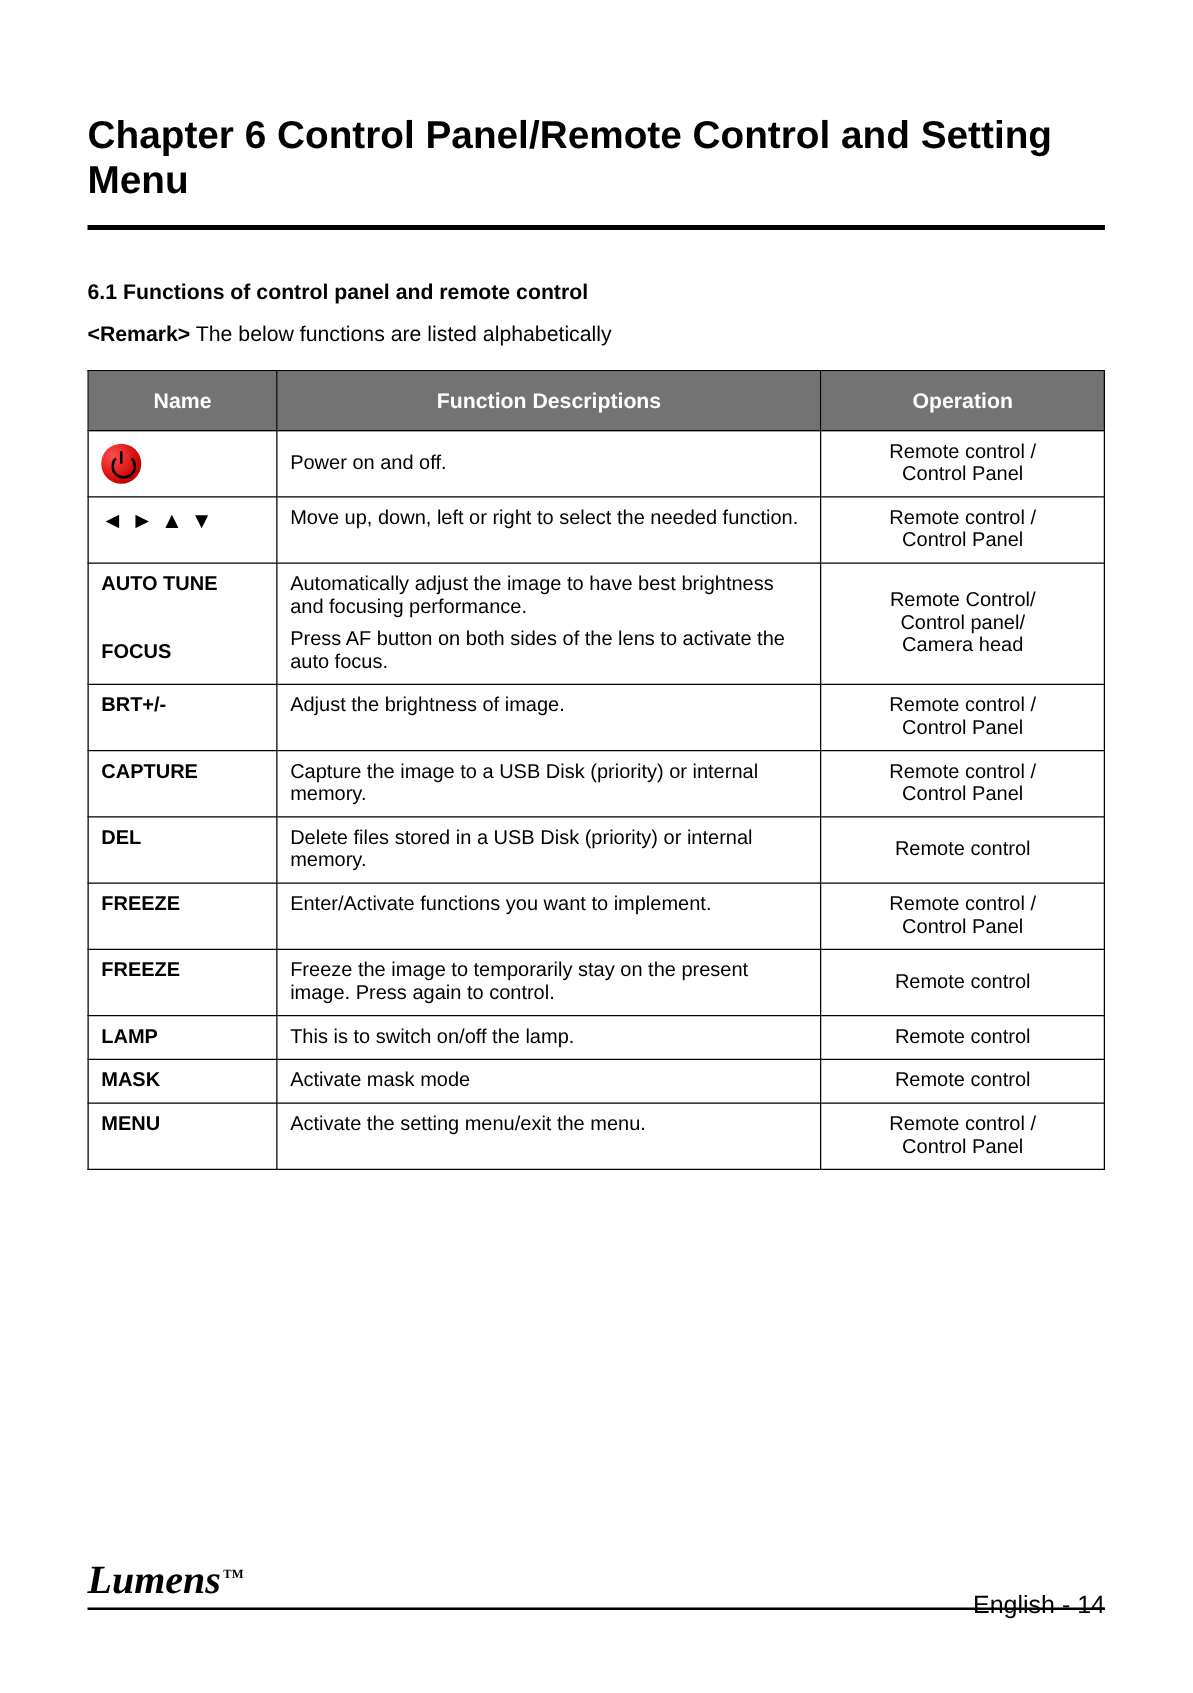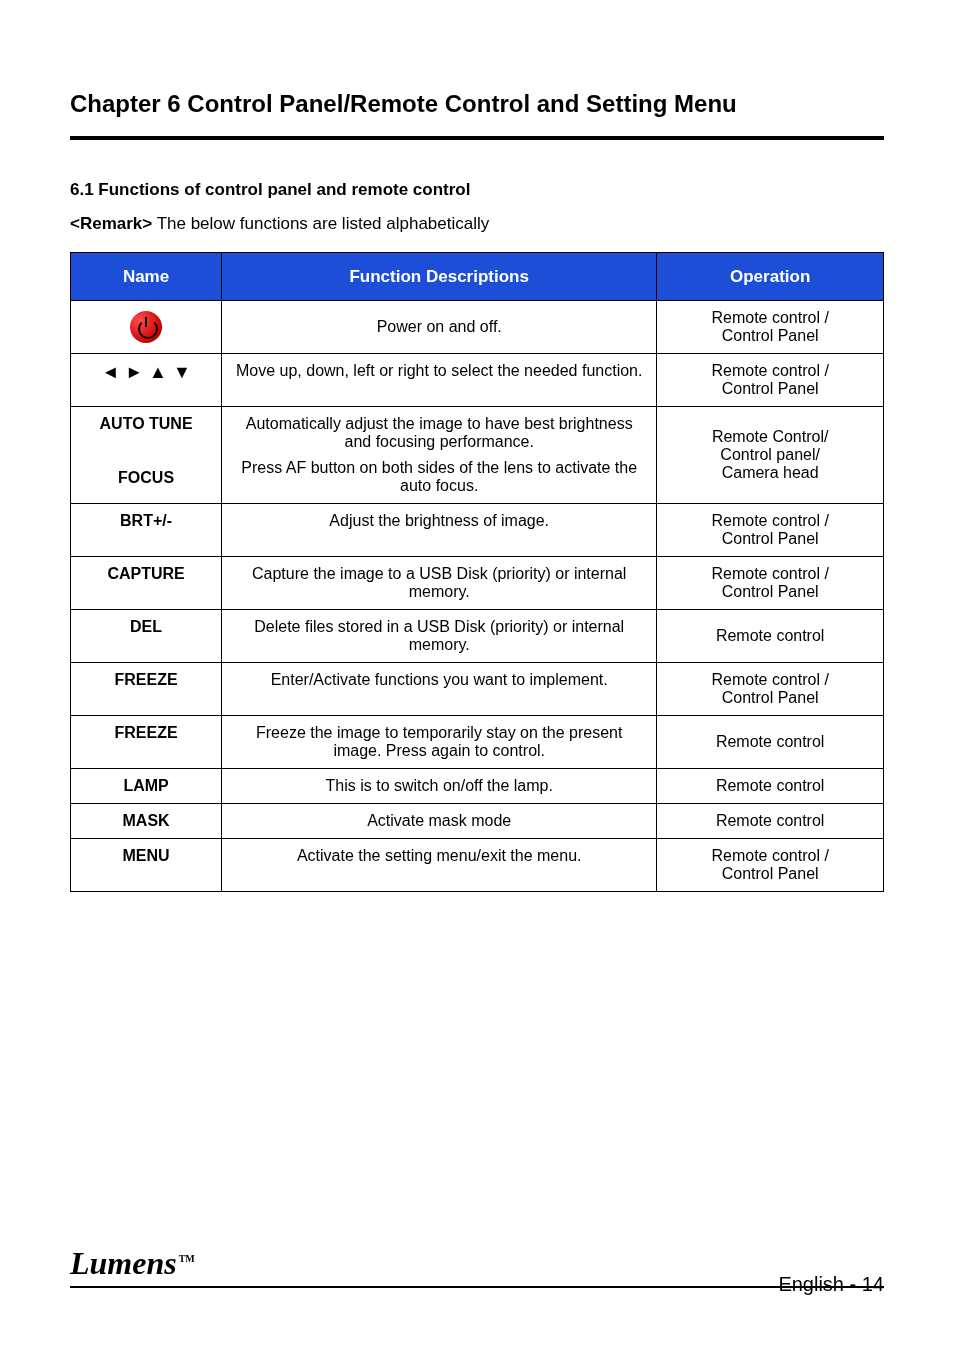--- a/index.html
+++ b/index.html
@@ -6,21 +6,21 @@
   body {
     width: 954px;
     height: 1354px;
     background: #fff;
     font-family: Arial, sans-serif;
     color: #000;
     position: relative;
     padding: 60px 70px 0 70px;
   }
   .chapter-title {
-    font-size: 24px;
+    font-size: 31px;
     font-weight: bold;
     margin-top: 30px;
     margin-bottom: 18px;
   }
   .thick-rule {
     border: none;
     border-top: 4px solid #000;
     margin-bottom: 40px;
   }
   .section-title {
@@ -35,24 +35,24 @@
   .note .bold { font-weight: bold; }
   table {
     width: 100%;
     border-collapse: collapse;
   }
   th, td {
     border: 1px solid #000;
     padding: 8px 10px;
     vertical-align: top;
     font-size: 16px;
-    text-align: center;
+    text-align: left;
   }
   th {
-    background: #1d4ed8;
+    background: #737373;
     color: #fff;
     font-weight: bold;
     font-size: 17px;
     text-align: center;
     height: 48px;
     vertical-align: middle;
   }
   td.c1 { width: 150px; }
   td.c2 { width: 432px; }
   td.c3 { width: 225px; text-align: center; vertical-align: middle; }

